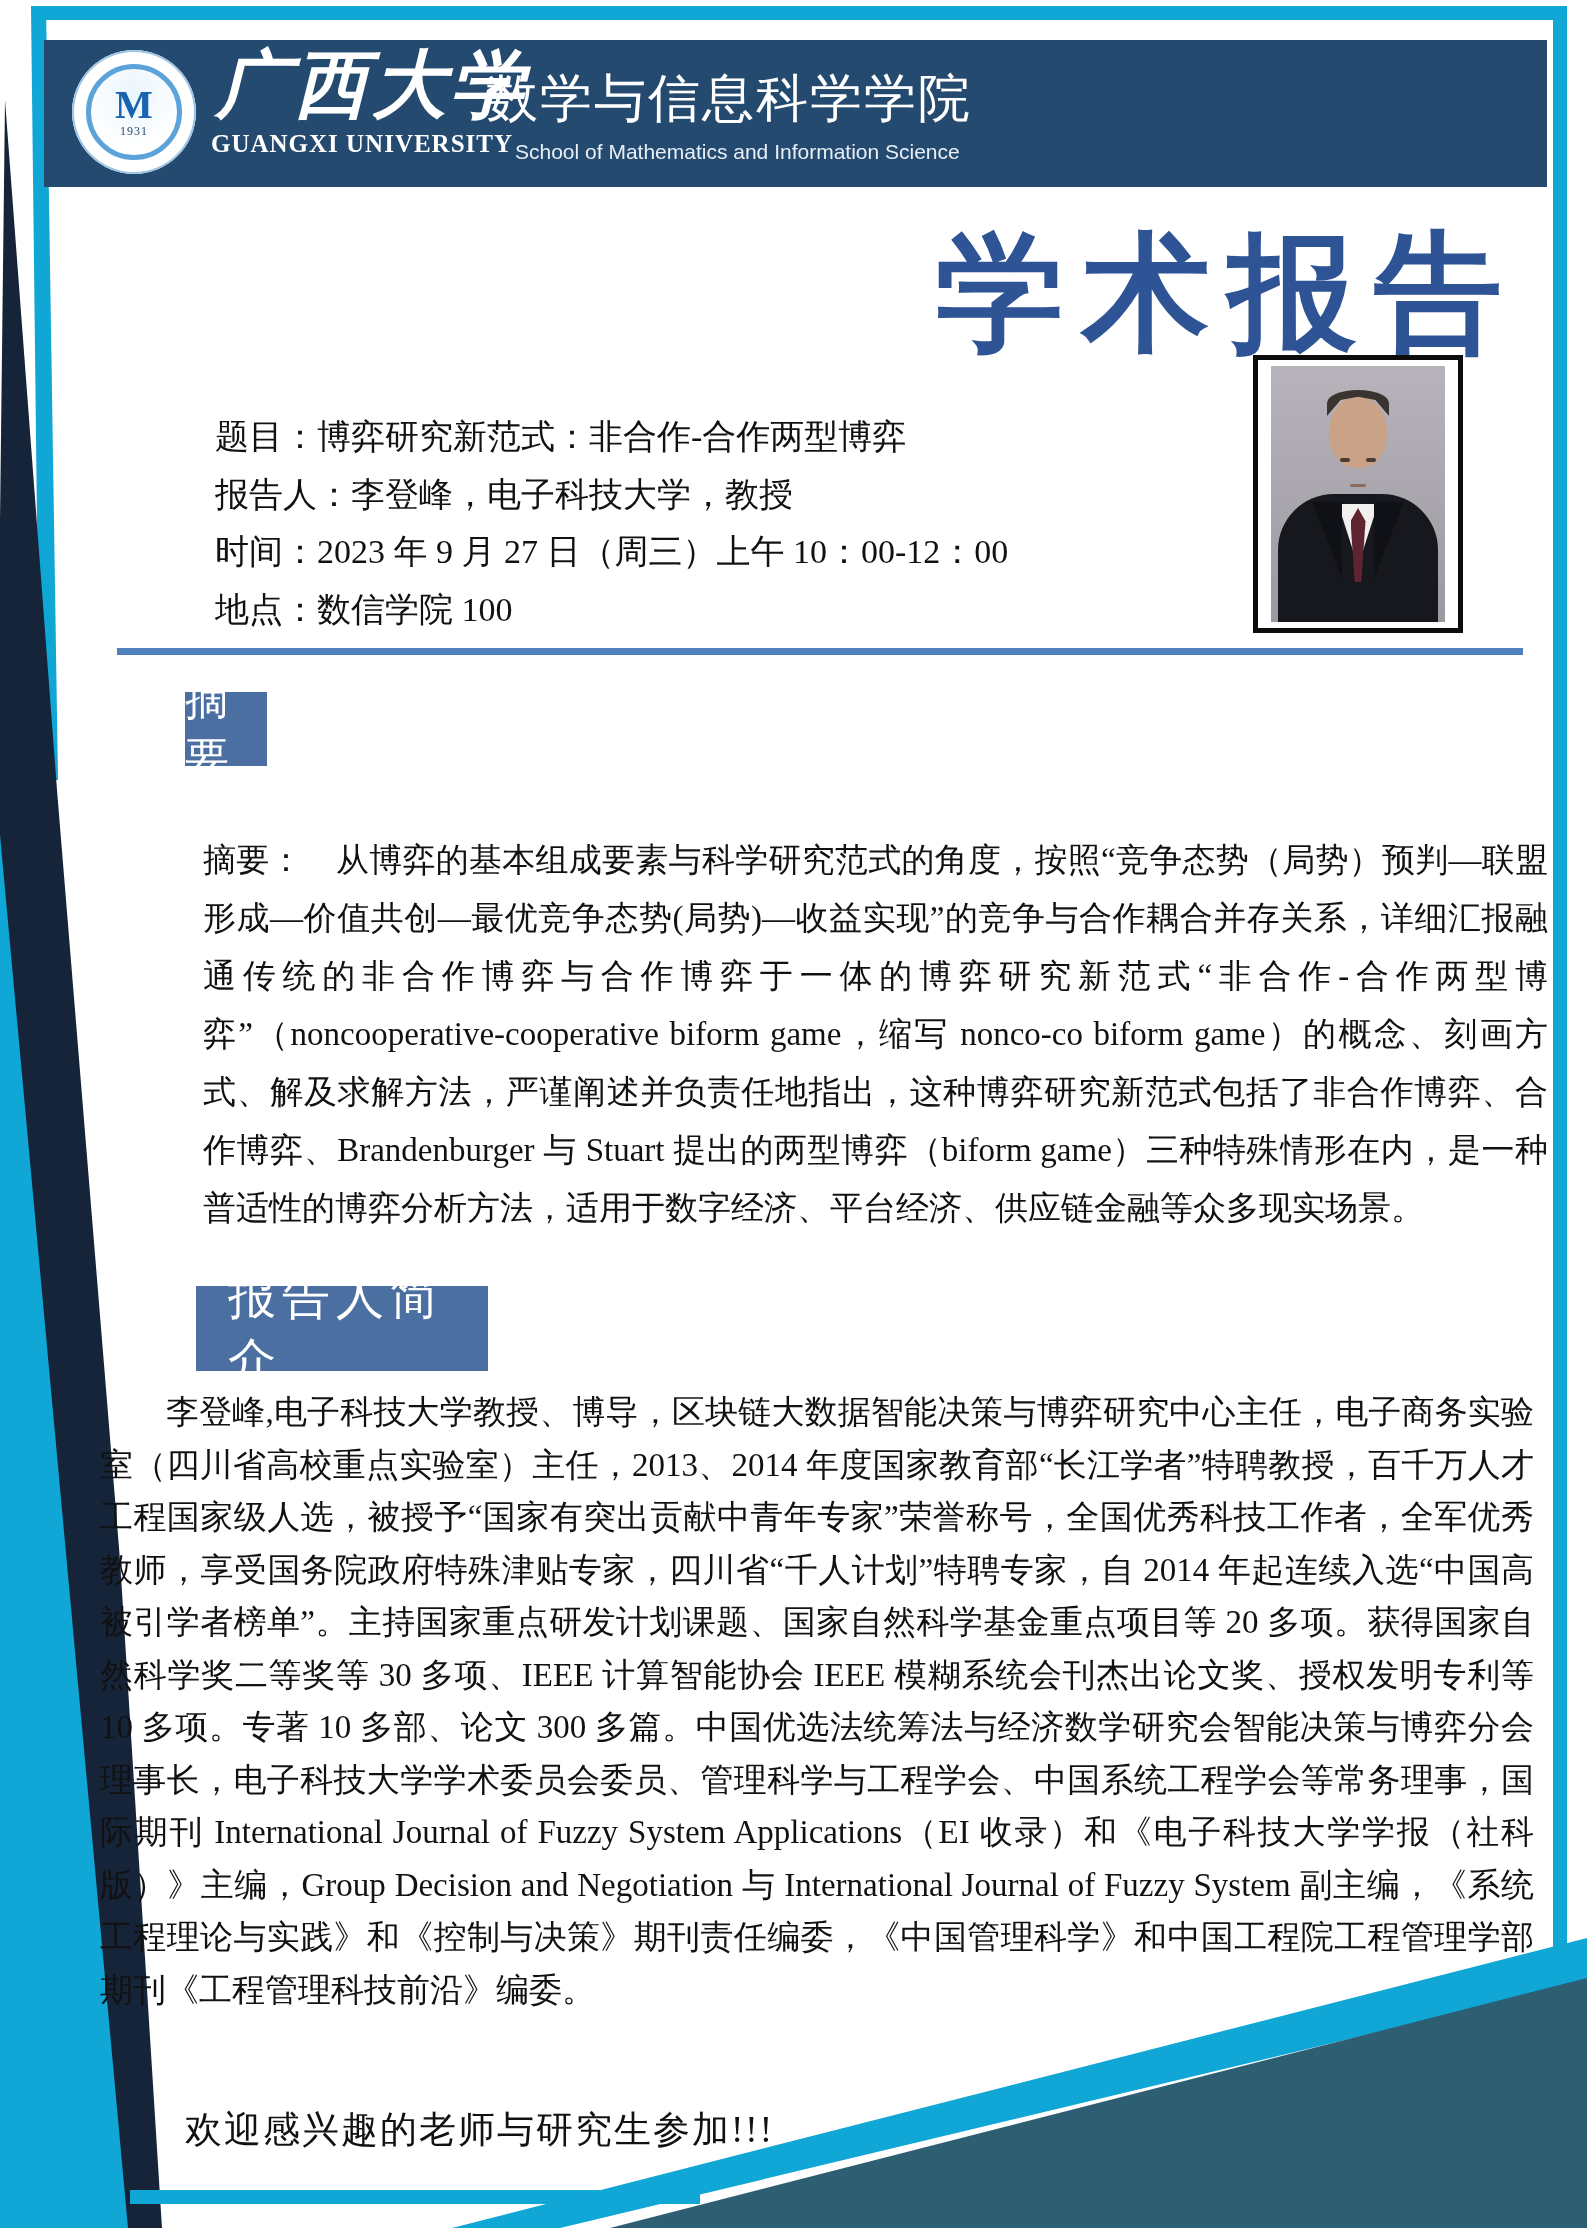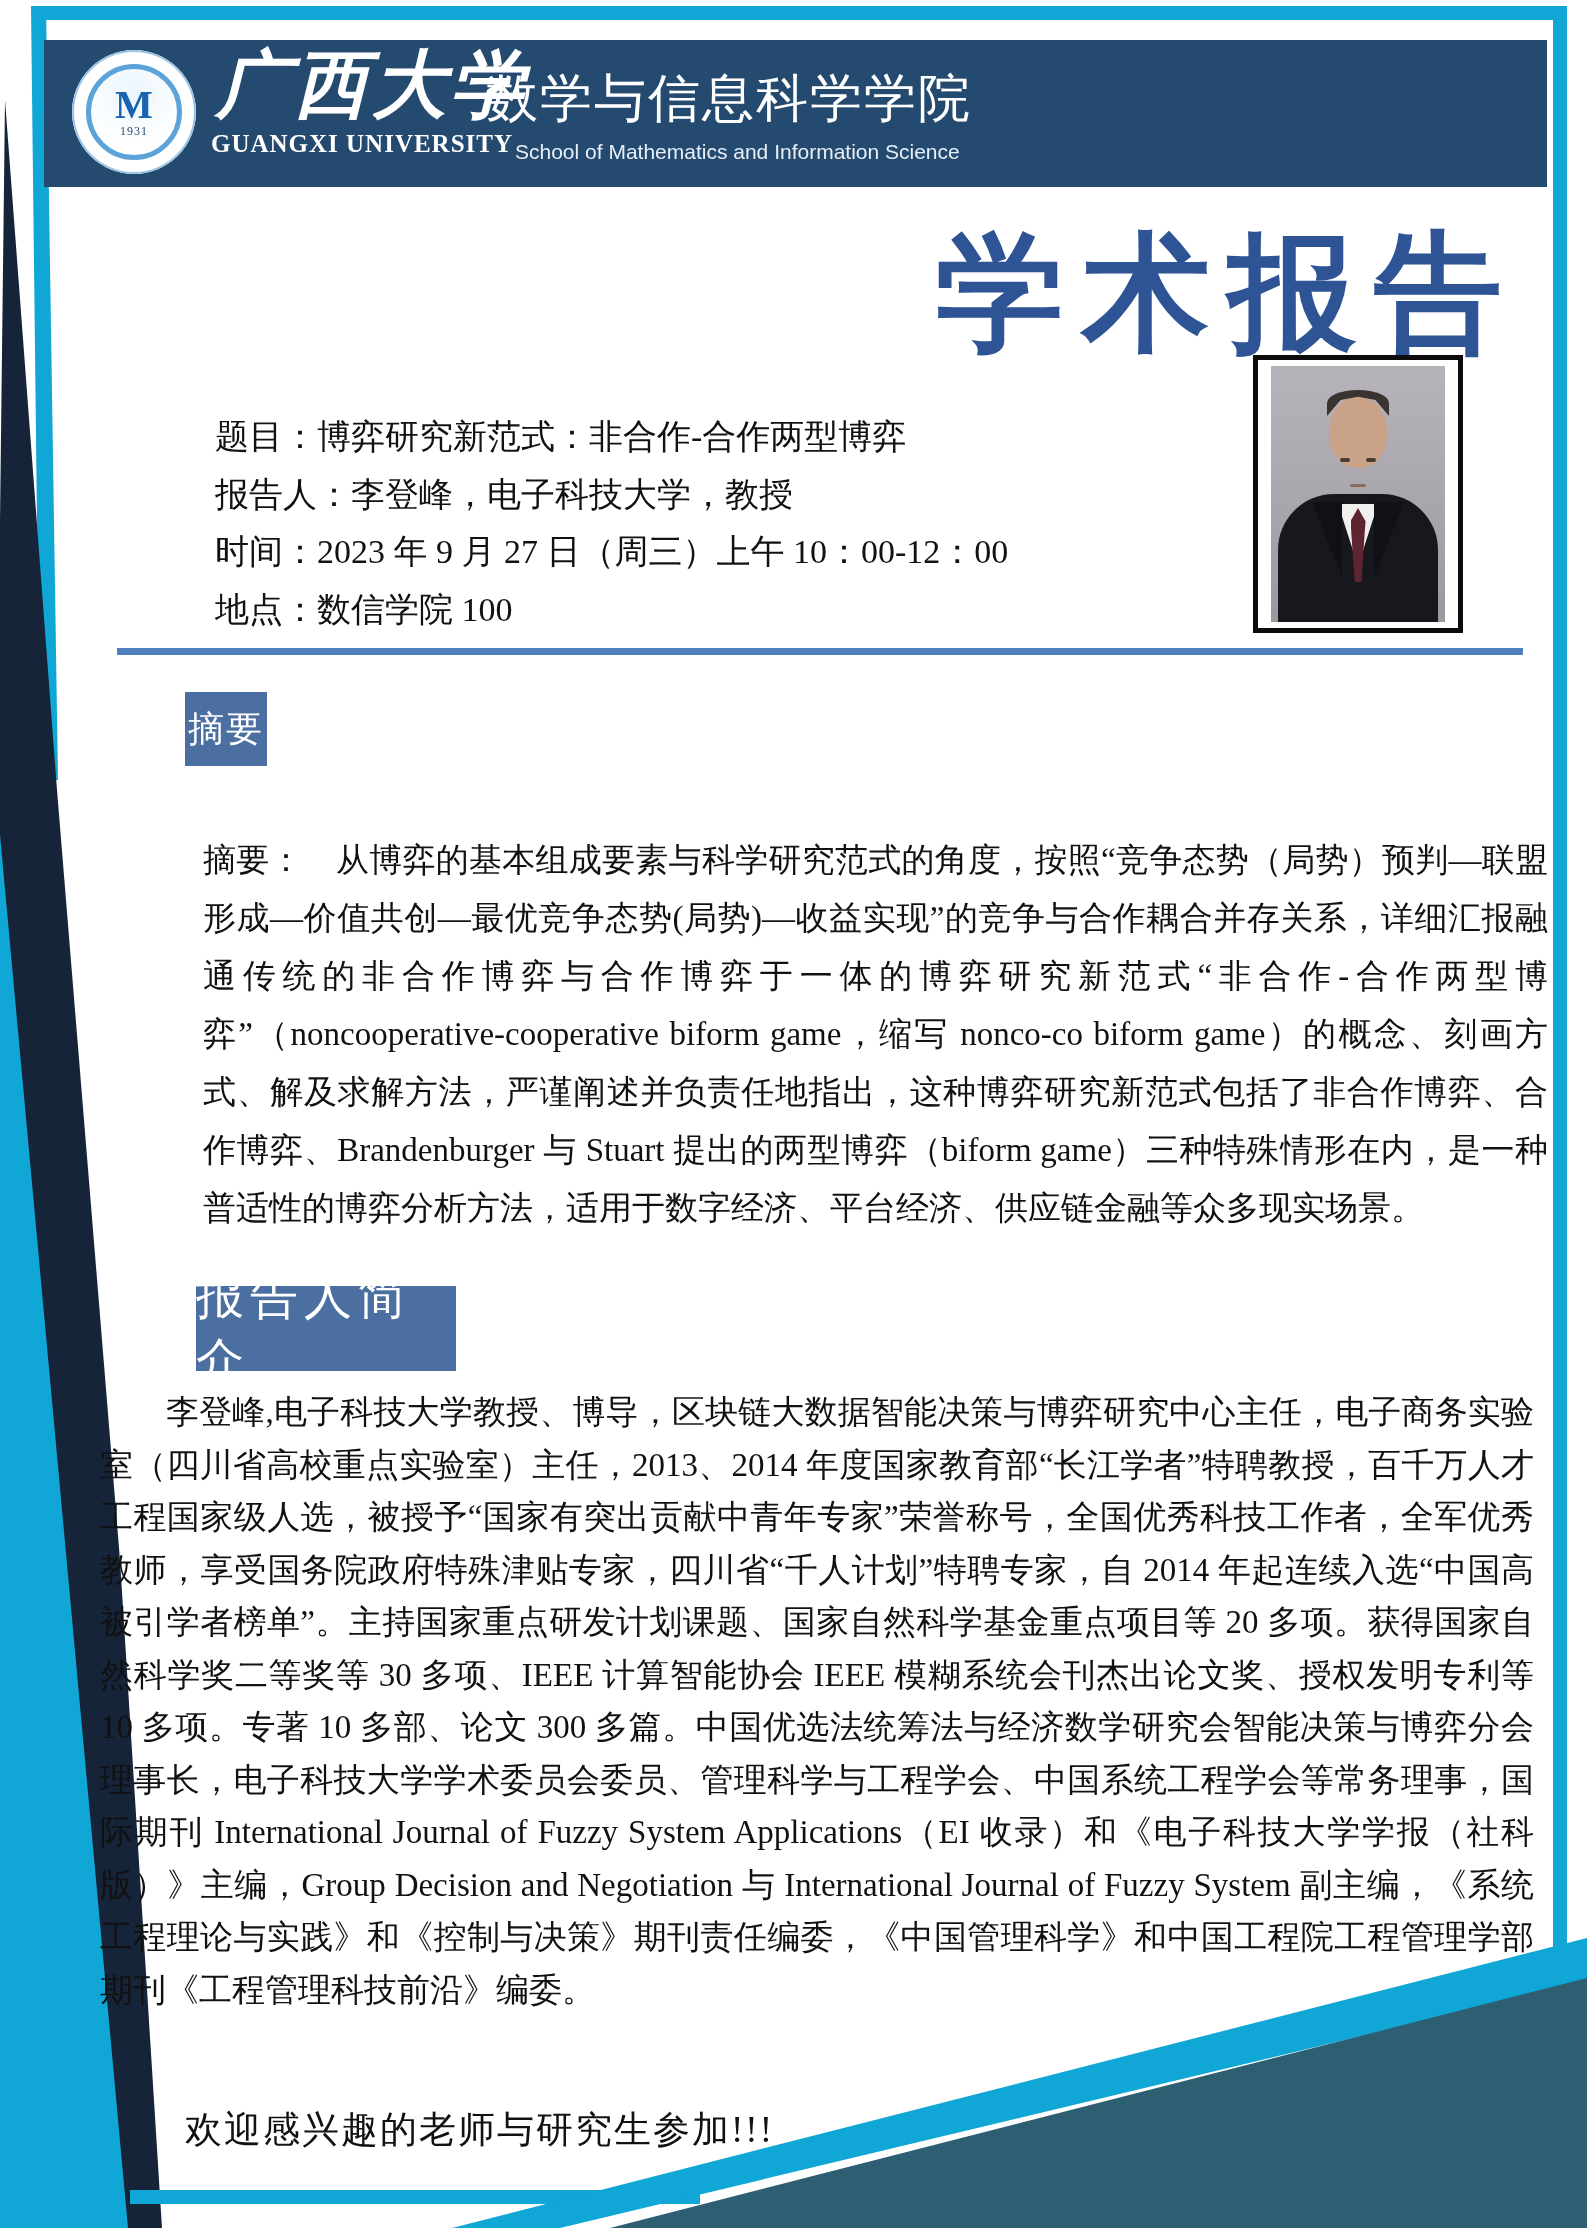--- a/index.html
+++ b/index.html
@@ -106,23 +106,23 @@
     position:absolute;left:117px;top:648px;width:1406px;height:7px;
     background:var(--divider-blue);z-index:2;
   }
 
   
   .badge{
     position:absolute;z-index:2;background:var(--badge-blue);color:#ffffff;
     display:flex;align-items:center;justify-content:center;
   }
   .badge-abstract{left:185px;top:692px;width:82px;height:74px;
-    font-family:"Liberation Sans",sans-serif;font-size:36px;letter-spacing:2px;}
+    font-family:"Liberation Sans",sans-serif;font-size:44px;letter-spacing:2px;}
   .badge-bio{left:196px;top:1286px;width:260px;height:85px;
-    font-family:"Liberation Serif",serif;font-size:48px;letter-spacing:6px;}
+    font-family:"Liberation Serif",serif;font-size:48px;letter-spacing:6px;padding-left:32px;}
 
   
   .abstract-text{
     position:absolute;left:190px;top:818px;width:1345px;z-index:2;
     font-size:33px;line-height:58px;text-align:justify;margin:13px;
   }
   .bio-text{
     position:absolute;left:100px;top:1386px;width:1434px;z-index:2;
     font-size:33px;line-height:52.5px;text-align:justify;text-indent:2em;margin:0;
   }

